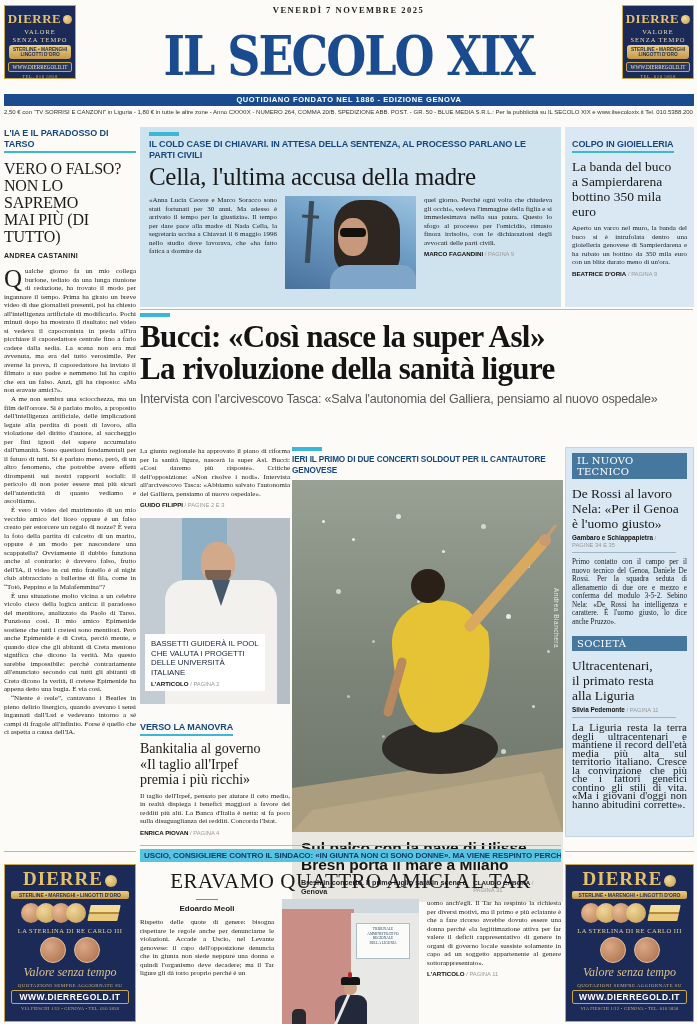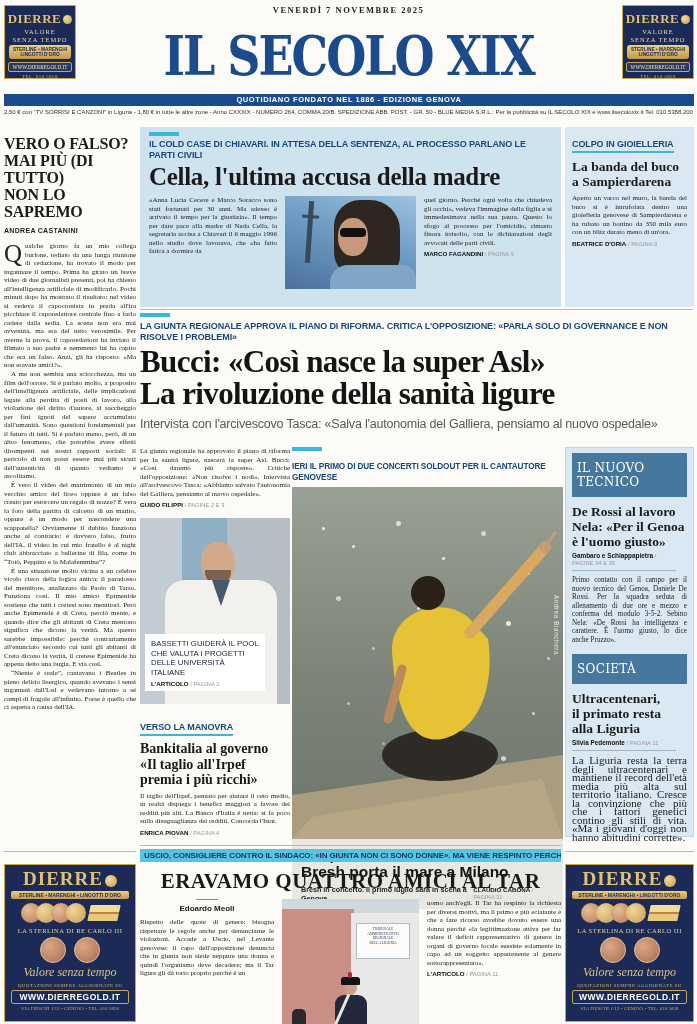--- a/index.html
+++ b/index.html
@@ -7,21 +7,21 @@
   .page{position:relative;width:697px;height:1024px;margin:0 auto;background:#fcfbf8;overflow:hidden;color:#1c1c1c}
   .rule{border-top:1px solid #b8b8b8}
   .tbar{width:30px;height:4px;background:#3bb7d8}
   .kicker{font-family:"Liberation Sans",sans-serif;font-weight:bold;color:#16487e;font-size:9px;letter-spacing:-0.1px;line-height:11px}
   .tunder{display:inline-block;border-bottom:2px solid #3bb7d8;padding-bottom:1px}
   .bt{font-size:7px;line-height:8.5px;text-align:justify;color:#1b1b1b;hyphens:auto}
   .bt p{text-indent:7px}
   .bt p.noind{text-indent:0}
   .by{font-family:"Liberation Sans",sans-serif;font-size:6.2px;font-weight:bold;color:#111;margin-top:3px}
   .by .pg{color:#999;font-weight:normal;font-size:5.8px}
-  .stitle{font-weight:700;color:#1a1a1a}
+  .stitle{font-weight:400;color:#1a1a1a}
   
   .date{position:absolute;top:5px;left:0;right:0;text-align:center;font-size:8.5px;font-weight:bold;color:#222;letter-spacing:1.5px}
   .masthead{position:absolute;top:24px;left:0;right:0;text-align:center;font-family:"DejaVu Serif",serif;font-weight:bold;font-size:46px;color:#1a4b8e;letter-spacing:-2px;transform:scaleY(1.18);transform-origin:top center;white-space:nowrap}
   .tagband{position:absolute;top:94px;left:4px;right:3px;height:12px;background:#1a4b8e;color:#fff;text-align:center;font-family:"Liberation Sans",sans-serif;font-size:7.5px;font-weight:bold;letter-spacing:0.6px;line-height:12px}
   .priceline{position:absolute;top:109px;left:0;right:0;text-align:center;font-family:"Liberation Sans",sans-serif;font-size:6px;color:#333;white-space:nowrap}
   
   .adbox{position:absolute;top:5px;width:72px;height:74px;background:#1b2a57;border:1px solid #c9a84c;text-align:center;padding:3px 2px;color:#d4ac5e;overflow:hidden}
   .adbox .brand{font-size:13px;font-weight:bold;letter-spacing:0.5px;color:#e3c06c;line-height:13px}
   .coin{display:inline-block;width:9px;height:9px;border-radius:50%;background:radial-gradient(circle at 35% 35%,#f2dc9a,#c79a48);vertical-align:middle;margin-left:2px}
   .adbox .slog{font-size:6.5px;line-height:7.5px;color:#e9dcab;letter-spacing:1px;margin-top:1px}
@@ -60,32 +60,32 @@
   .bhead{position:absolute;left:50%;top:24px;width:34px;height:42px;margin-left:-14px;background:#d3a98c;border-radius:16px/19px}
   .bbeard{position:absolute;bottom:-1px;left:4px;right:4px;height:15px;background:#5e4a3c;border-radius:0 0 13px 13px;opacity:.75}
   .bcoat{position:absolute;left:50%;top:62px;width:112px;height:126px;margin-left:-50px;background:#f2f1ee;border-radius:20px 20px 0 0}
   .bcoat:after{content:"";position:absolute;left:50%;top:0;margin-left:-9px;border-left:9px solid transparent;border-right:9px solid transparent;border-top:26px solid #46586a}
   .bcard{position:absolute;left:5px;bottom:13px;width:120px;background:rgba(255,255,255,.96);padding:5px 6px 4px;font-family:"Liberation Sans",sans-serif}
   .bcard .bl{font-size:7.8px;line-height:9.5px;font-weight:normal;color:#14233c}
   .manovra{margin-top:12px}
   .manovra .mtitle{font-size:14px;line-height:15.5px;margin:5px 0 4px}
   
   .bresh{position:absolute;left:292px;top:447px;width:271px}
-  .bkrow{display:flex;flex-direction:column;gap:10px;margin-bottom:4px}
+  .bkrow{display:flex;flex-direction:column;gap:3px;margin-bottom:4px}
   .bphoto{position:relative;height:352px;overflow:hidden;background:linear-gradient(180deg,#99a194 0%,#7c8377 55%,#6e756a 100%)}
   .dots{position:absolute;left:30px;top:40px;width:3px;height:3px;border-radius:50%;background:rgba(255,255,255,.85);
     box-shadow:30px 18px 0 rgba(255,255,255,.8),75px -5px 0 1px rgba(255,255,255,.7),120px 30px 0 rgba(255,255,255,.8),160px 5px 0 1px rgba(255,255,255,.6),205px 45px 0 rgba(255,255,255,.75),15px 70px 0 1px rgba(255,255,255,.6),95px 80px 0 rgba(255,255,255,.7),185px 95px 0 1px rgba(255,255,255,.8),225px 130px 0 rgba(255,255,255,.6),50px 120px 0 rgba(255,255,255,.5),140px 140px 0 1px rgba(255,255,255,.55),210px 185px 0 rgba(255,255,255,.7),25px 175px 0 rgba(255,255,255,.5),180px 230px 0 1px rgba(255,255,255,.65),220px 255px 0 rgba(255,255,255,.6),60px 215px 0 rgba(255,255,255,.4)}
   .bcredit{position:absolute;right:3px;top:108px;writing-mode:vertical-rl;font-family:"Liberation Sans",sans-serif;font-size:6.5px;color:#e8e8e4;letter-spacing:0.5px}
   .bcap{background:#e9e7e2;padding:7px 9px 6px}
   .bcap .btl{font-family:"Liberation Sans",sans-serif;font-size:15.5px;line-height:17px;font-weight:bold;color:#141414}
   .bcaprow{display:flex;justify-content:space-between;align-items:baseline;margin-top:5px}
   .bcap .bc1{font-family:"Liberation Sans",sans-serif;font-size:7.2px;font-weight:bold;color:#222}
   
   .rpanel{position:absolute;left:565px;top:447px;width:129px;height:390px;background:#d9e8f3;border:1px solid #c2d6e2;padding:5px 6px}
-  .band{background:#46789f;color:#fff;font-size:12px;letter-spacing:0.3px;padding:8px 5px;font-family:"DejaVu Serif",serif}
+  .band{background:#46789f;color:#fff;font-size:10px;letter-spacing:0.3px;padding:2px 5px;font-family:"DejaVu Serif",serif}
   .rpanel .rtitle{font-size:13.5px;line-height:15px;margin:7px 0 3px}
   .rby{font-family:"Liberation Sans",sans-serif;font-size:6.4px;font-weight:bold;color:#111;padding-bottom:4px;border-bottom:1px solid #9fb6c4;margin-bottom:5px;width:90%}
   .rby .pg{color:#999;font-weight:normal;font-size:5.8px}
   
   .tar{position:absolute;left:140px;top:845px;width:421px;height:179px;overflow:hidden}
   .cyan{margin-top:3px;background:#56c5e1;color:#15396b;font-family:"Liberation Sans",sans-serif;font-weight:bold;font-size:8px;line-height:13px;padding:0 4px;letter-spacing:-0.1px;white-space:nowrap}
   .tar .ttitle{text-align:center;font-size:21px;letter-spacing:0.5px;margin:7px 0 5px}
   .trow{display:flex;gap:8px}
   .tcol{width:134px}
   .tauth{text-align:center;font-family:"Liberation Sans",sans-serif;font-size:8px;font-weight:bold;margin-bottom:5px}
@@ -139,24 +139,25 @@
     <div class="badge"><span>STERLINE • MARENGHI</span><br><span>LINGOTTI D'ORO</span></div>
     <div class="web">WWW.DIERREGOLD.IT</div>
     <div class="tel">TEL. 010 5858</div>
   </div>
 
   <div class="masthead">IL SECOLO XIX</div>
   <div class="tagband">QUOTIDIANO FONDATO NEL 1886 - EDIZIONE GENOVA</div>
   <div class="priceline">2,50 € con “TV SORRISI E CANZONI” in Liguria - 1,80 € in tutte le altre zone - Anno CXXXIX - NUMERO 264, COMMA 20/B. SPEDIZIONE ABB. POST. - GR. 50 - BLUE MEDIA S.R.L.: Per la pubblicità su IL SECOLO XIX e www.ilsecoloxix.it Tel. 010.5388.200</div>
 
   <div class="opinion">
+    <div class="kicker tunder">L'IA E IL PARADOSSO DI TARSO</div>
     <div class="otitle stitle">
       <div>VERO O FALSO?</div>
+      <div>NON LO SAPREMO</div>
       <div>MAI PIÙ (DI TUTTO)</div>
-      <div>NON LO SAPREMO</div>
     </div>
     <div class="oauthor">ANDREA CASTANINI</div>
     <div class="obody bt">
       <p class="noind"><span class="dcap">Q</span><span>ualche giorno fa un mio collega burlone, tediato da una lunga riunione di redazione, ha trovato il modo per ingannare il tempo. Prima ha girato un breve video di due giornalisti presenti, poi ha chiesto all'intelligenza artificiale di modificarlo. Pochi minuti dopo ha mostrato il risultato: nel video si vedeva il capocronista in preda all'ira picchiare il caporedattore centrale fino a farlo cadere dalla sedia. La scena non era mai avvenuta, ma era del tutto verosimile. Per averne la prova, il caporedattore ha inviato il filmato a suo padre e nemmeno lui ha capito che era un falso. Anzi, gli ha risposto: «Ma non eravate amici?».</span></p>
       <p>A me non sembra una sciocchezza, ma un film dell'orrore. Si è parlato molto, a proposito dell'intelligenza artificiale, delle implicazioni legate alla perdita di posti di lavoro, alla violazione del diritto d'autore, al saccheggio per fini ignoti del sapere accumulato dall'umanità. Sono questioni fondamentali per il futuro di tutti. Si è parlato meno, però, di un altro fenomeno, che potrebbe avere effetti dirompenti sui nostri rapporti sociali: il pericolo di non poter essere mai più sicuri dell'autenticità di quanto vediamo e ascoltiamo.</p>
       <p>È vero il video del matrimonio di un mio vecchio amico del liceo oppure è un falso creato per estorcere un regalo di nozze? È vera la foto della partita di calcetto di un marito, oppure è un modo per nascondere una scappatella? Ovviamente il dubbio funziona anche al contrario: è davvero falso, frutto dell'IA, il video in cui mio fratello è al night club abbracciato a ballerine di fila, come in “Totò, Peppino e la Malafemmina”?</p>
       <p>È una situazione molto vicina a un celebre vicolo cieco della logica antica: il paradosso del mentitore, analizzato da Paolo di Tarso. Funziona così. Il mio amico Epimenide sostiene che tutti i cretesi sono mentitori. Però anche Epimenide è di Creta, perciò mente, e quando dice che gli abitanti di Creta mentono significa che dicono la verità. Ma questo sarebbe impossibile: perché contrariamente all'enunciato secondo cui tutti gli abitanti di Creta dicono la verità, il cretese Epimenide ha appena detto una bugia. E via così.</p>
       <p>“Niente è reale”, cantavano i Beatles in pieno delirio lisergico, quando avevano i sensi ingannati dall'Lsd e vedevano intorno a sé campi di fragole all'infinito. Forse è quello che ci aspetta a causa dell'IA.</p>
     </div>
   </div>
@@ -179,29 +180,29 @@
         <div class="by"><span>MARCO FAGANDINI</span><span class="pg"> / PAGINA 9</span></div>
       </div>
     </div>
   </div>
 
   <div class="gio">
     <div class="kicker tunder">COLPO IN GIOIELLERIA</div>
     <div class="gtitle stitle">
       <div>La banda del buco</div>
       <div>a Sampierdarena</div>
+      <div>bottino 350 mila euro</div>
     </div>
     <div class="bt">Aperto un varco nel muro, la banda del buco si è intrufolata dentro una gioielleria genovese di Sampierdarena e ha rubato un bottino da 350 mila euro con un blitz durato meno di un'ora.</div>
     <div class="by"><span>BEATRICE D'ORIA</span><span class="pg"> / PAGINA 9</span></div>
   </div>
 
   <div class="main">
     <div class="rule"></div>
     <div class="tbar" style="margin:3px 0 4px"></div>
-    <div class="kicker">LA GIUNTA REGIONALE APPROVA IL PIANO DI RIFORMA. CRITICA L'OPPOSIZIONE: «PARLA SOLO DI GOVERNANCE E NON RISOLVE I PROBLEMI»</div>
     <div class="h1" style="margin-top:3px">
       <div>Bucci: «Così nasce la super Asl»</div>
       <div>La rivoluzione della sanità ligure</div>
     </div>
     <div class="sub">Intervista con l'arcivescovo Tasca: «Salva l'autonomia del Galliera, pensiamo al nuovo ospedale»</div>
   </div>
 
   <div class="scol">
     <div class="bt">La giunta regionale ha approvato il piano di riforma per la sanità ligure, nascerà la super Asl. Bucci: «Così daremo più risposte». Critiche dell'opposizione: «Non risolve i nodi». Intervista all'arcivescovo Tasca: «Abbiamo salvato l'autonomia del Galliera, pensiamo al nuovo ospedale».</div>
     <div class="by"><span>GUIDO FILIPPI</span><span class="pg"> / PAGINE 2 E 3</span></div>

